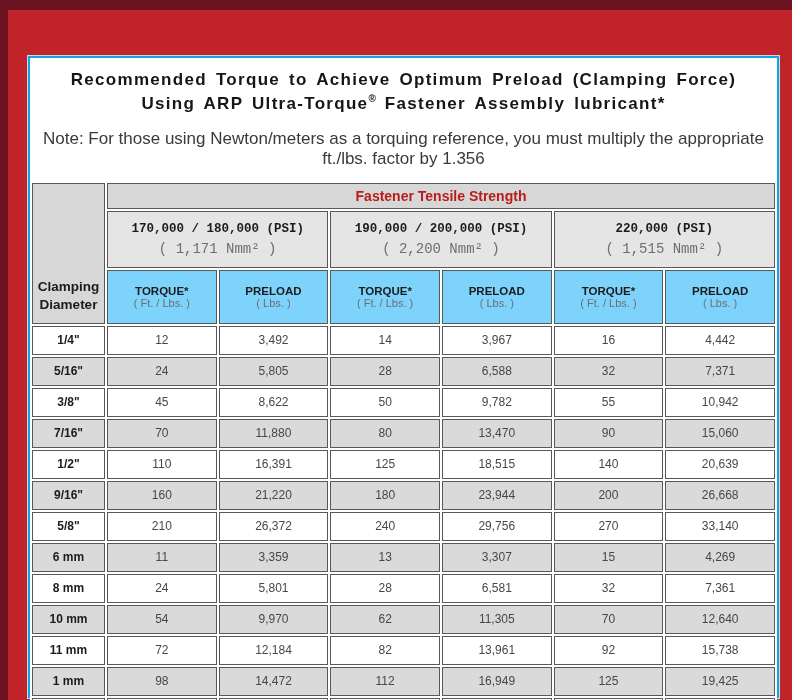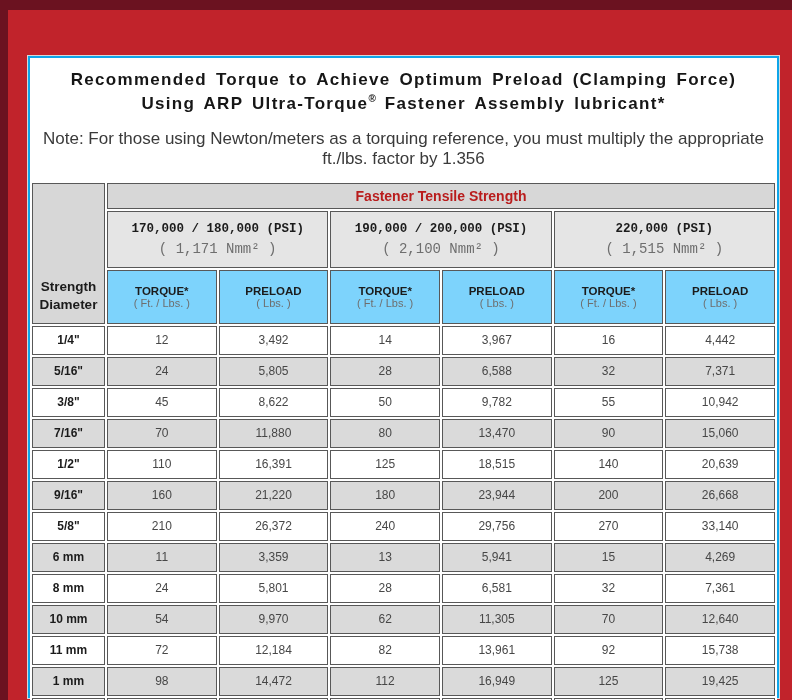--- a/index.html
+++ b/index.html
@@ -132,33 +132,33 @@
       <col>
         <col>
         <col>
         <col>
         <col>
         <col>
     </colgroup>
     <thead>
       <tr>
         <th rowspan="3" class="diam-head">
-          <div>Strength</div>
+          <div>Clamping</div>
           <div>Diameter</div>
         </th>
         <th colspan="6" class="tensile">Fastener Tensile Strength</th>
       </tr>
       <tr>
         <th colspan="2" class="psi">
           <div>170,000 / 180,000 (PSI)</div>
           <div class="nmm">( 1,171 Nmm² )</div>
         </th>
         <th colspan="2" class="psi">
           <div>190,000 / 200,000 (PSI)</div>
-          <div class="nmm">( 2,100 Nmm² )</div>
+          <div class="nmm">( 2,200 Nmm² )</div>
         </th>
         <th colspan="2" class="psi">
           <div>220,000 (PSI)</div>
           <div class="nmm">( 1,515 Nmm² )</div>
         </th>
       </tr>
       <tr>
         <th class="colhead">
           <div>TORQUE*</div>
           <div class="sub">( Ft. / Lbs. )</div>
@@ -247,21 +247,21 @@
           <td>240</td>
           <td>29,756</td>
           <td>270</td>
           <td>33,140</td>
         </tr>
         <tr class="gray">
           <th>6 mm</th>
           <td>11</td>
           <td>3,359</td>
           <td>13</td>
-          <td>5,941</td>
+          <td>3,307</td>
           <td>15</td>
           <td>4,269</td>
         </tr>
         <tr class="white">
           <th>8 mm</th>
           <td>24</td>
           <td>5,801</td>
           <td>28</td>
           <td>6,581</td>
           <td>32</td>

